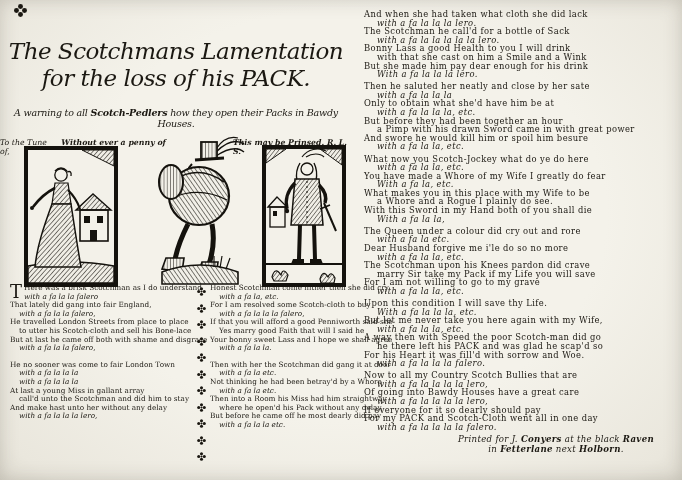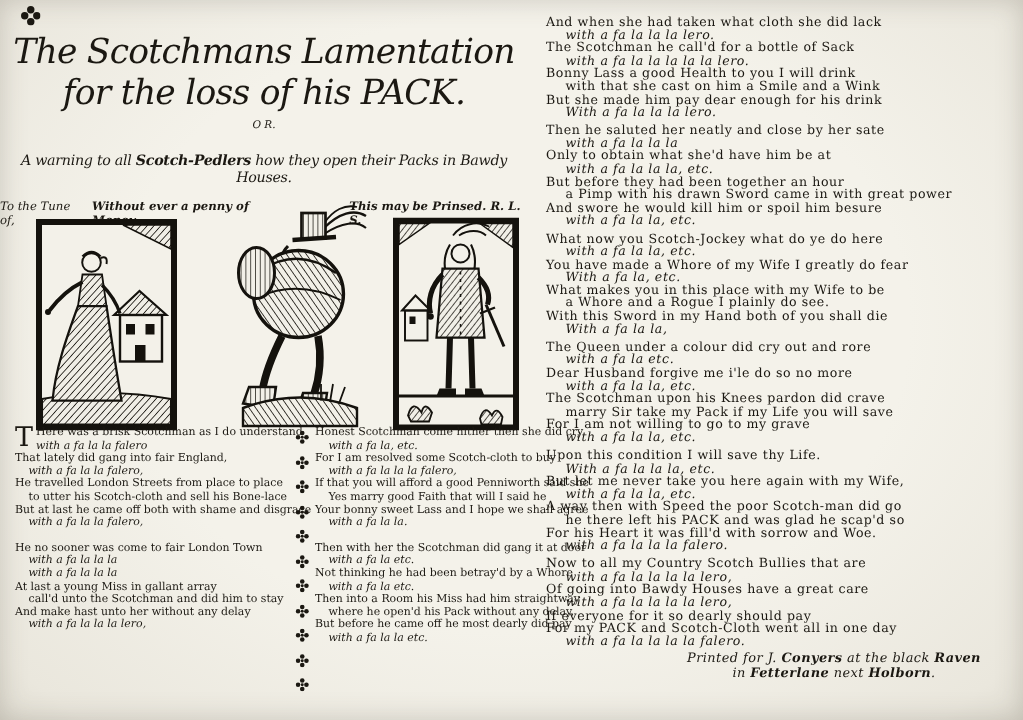--- a/index.html
+++ b/index.html
@@ -12,21 +12,21 @@
   .sheet{
     position:relative;width:682px;height:480px;
     background:radial-gradient(ellipse at 50% 45%, #f4f2ea 55%, #eae7dd 92%, #e2dfd4 100%);
     box-shadow:inset 0 0 18px rgba(90,85,70,.25);
   }
   
   .left-page{position:absolute;left:0;top:0;width:352px;height:480px;}
   .corner-orn{position:absolute;left:14px;top:2px;}
   .title{font-style:italic;font-weight:normal;text-align:center;
          font-size:23px;line-height:27px;margin:0;letter-spacing:-0.5px;}
-  .title1{padding-top:22px;}
+  .title1{padding-top:22px;margin-top:16px;}
   .or-line{text-align:center;font-style:italic;font-size:7px;margin-top:3px;}
   .subtitle{text-align:center;font-style:italic;font-size:9.5px;margin-top:15px;letter-spacing:-0.2px;}
   .subtitle .alt{font-weight:bold;}
   .tune-row{margin-top:9px;display:flex;justify-content:center;gap:40px;
             font-style:italic;font-size:7.8px;}
   .tune-group{display:flex;gap:5px;}
   .bold{font-weight:bold;}
   .cuts{position:absolute;left:0;top:136px;width:352px;height:152px;}
   .cut{position:absolute;}
   
@@ -63,21 +63,20 @@
           <circle cx="5" cy="1.9" r="1.9"></circle>
             <circle cx="5" cy="8.1" r="1.9"></circle>
           <circle cx="1.9" cy="5" r="1.9"></circle>
             <circle cx="8.1" cy="5" r="1.9"></circle>
         </g>
       </svg>
     </div>
 
     <h1 class="title title1">The Scotchmans Lamentation</h1>
     <h1 class="title">for the loss of his PACK.</h1>
-    <div class="or-line">O R.</div>
     <div class="subtitle"><span>A warning to all </span><span class="alt">Scotch-Pedlers</span><span> how they open their Packs in Bawdy Houses.</span></div>
 
     <div class="tune-row">
       <span class="tune-group">
         <span>To the Tune of,</span>
         <span class="bold">Without ever a penny of Money.</span>
       </span>
       <span class="bold">This may be Prinsed. R. L. S.</span>
     </div>
 

